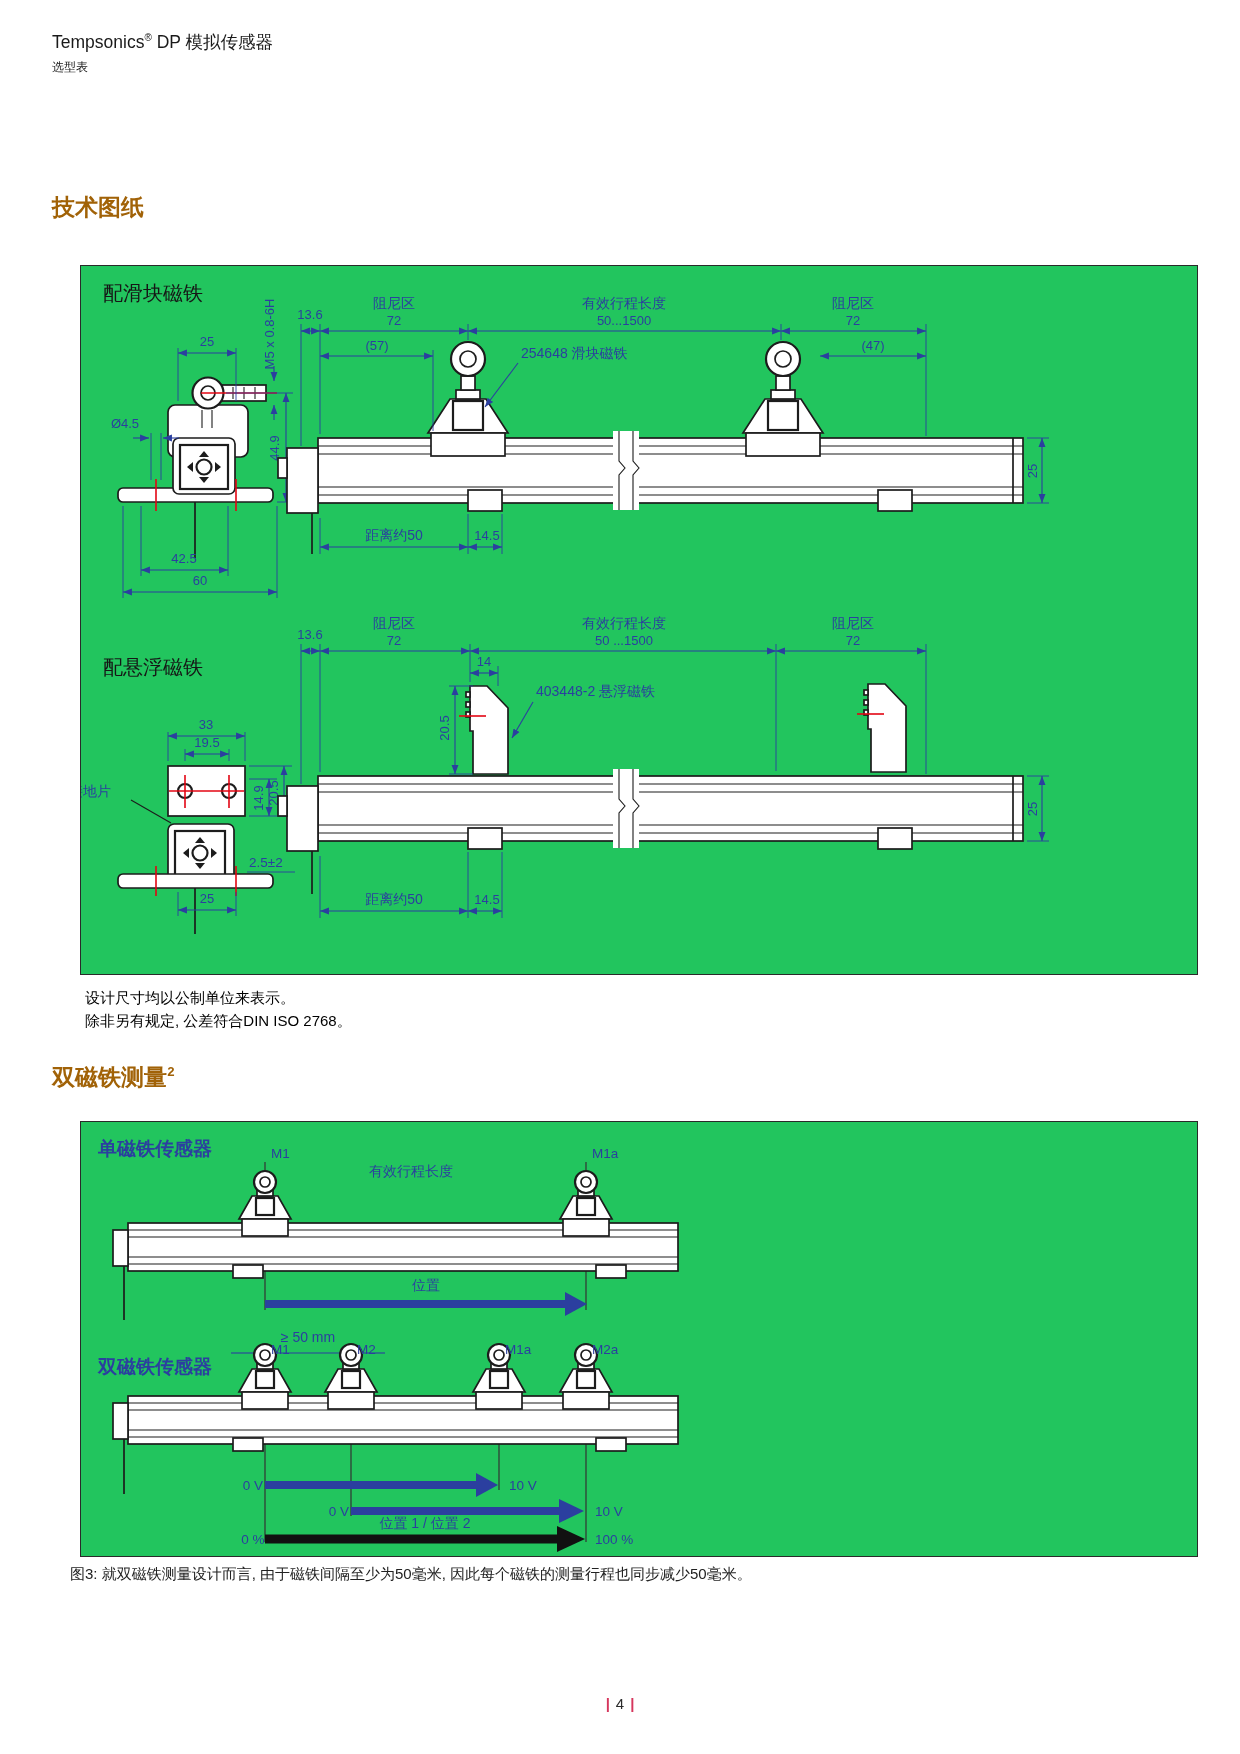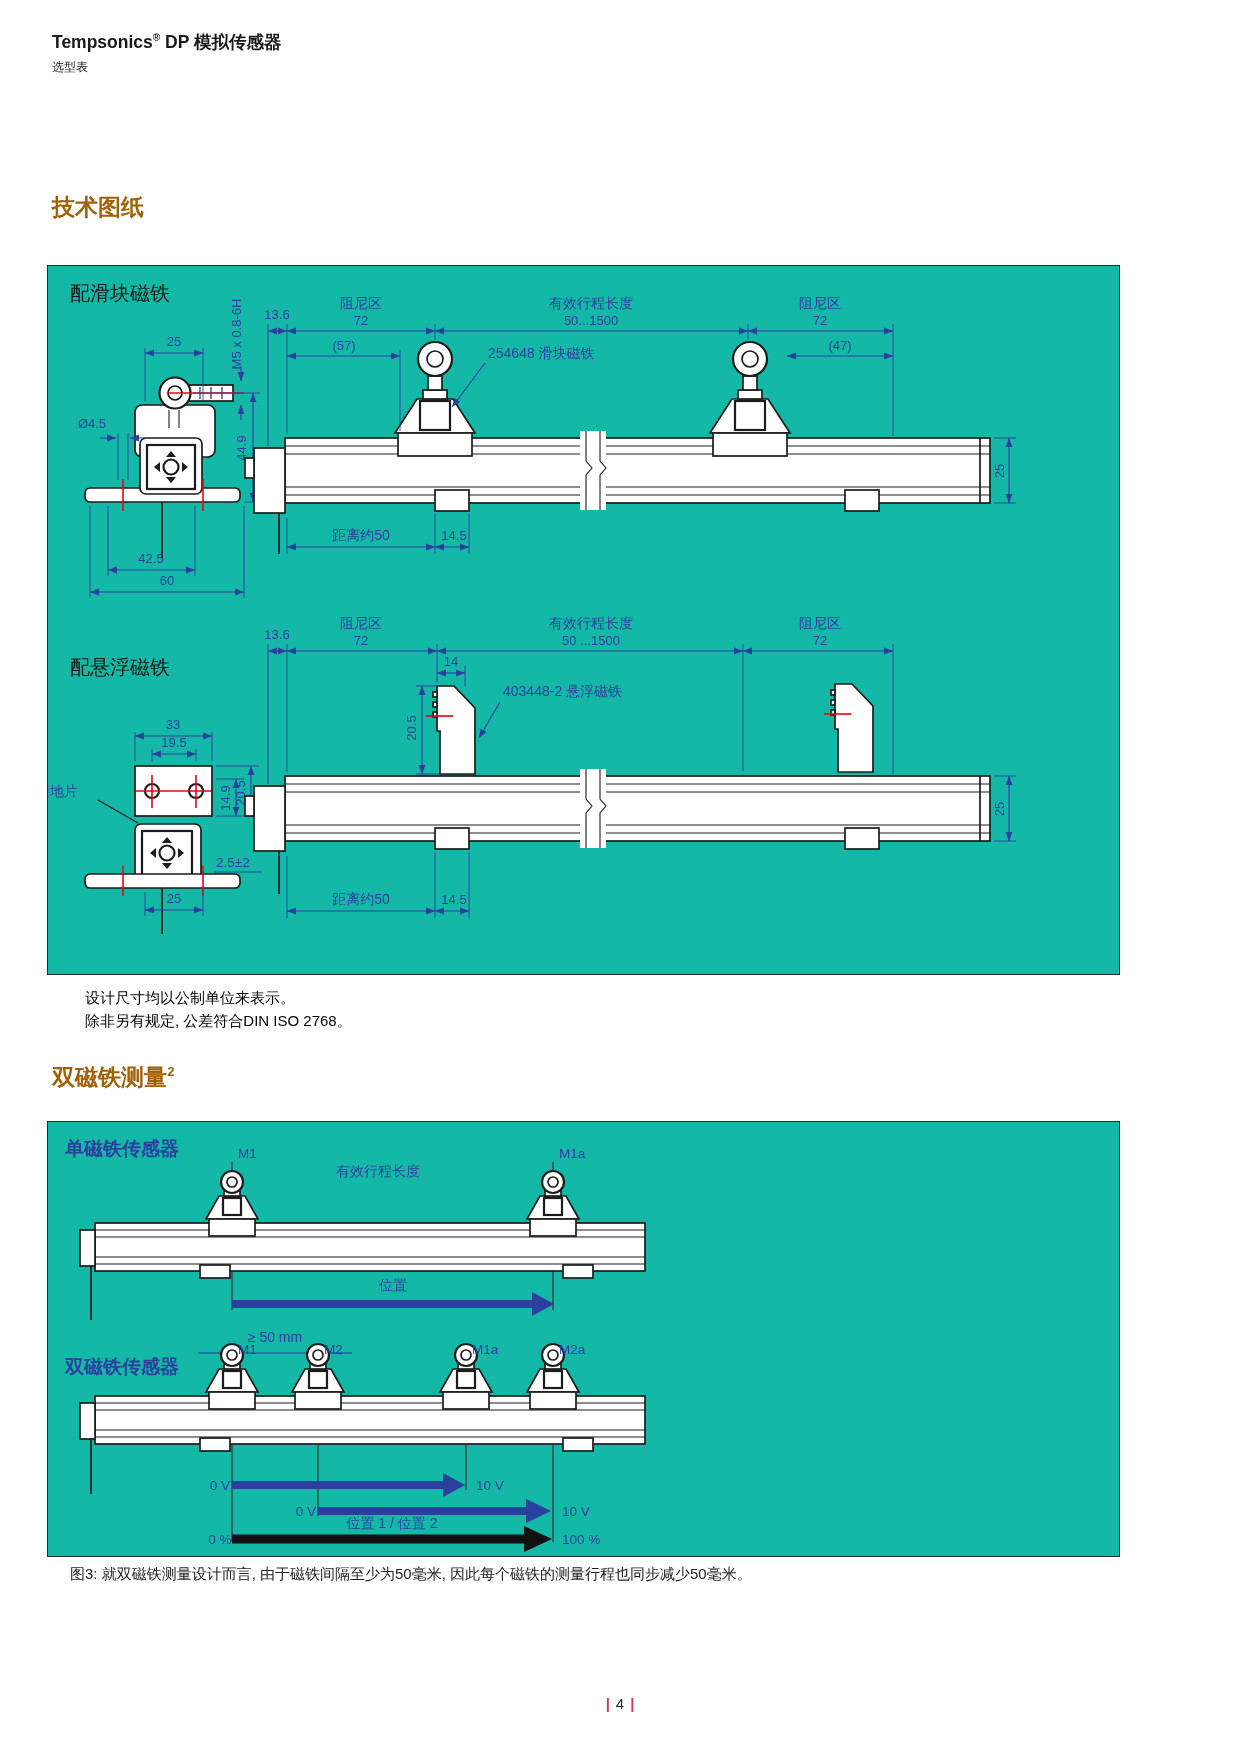--- a/index.html
+++ b/index.html
@@ -1,24 +1,24 @@
 <!DOCTYPE html>
 <html><head>
 <meta charset="utf-8">
 <style>
   html,body{margin:0;padding:0;background:#e9e9e9;}
   .page{position:relative;width:1240px;height:1754px;background:#fff;margin:0 auto;
         font-family:"Liberation Sans","DejaVu Sans",sans-serif;color:#1a1a1a;overflow:hidden;}
   .hdr{position:absolute;left:52px;top:30px;}
-  .hdr .l1{font-size:17.5px;font-weight:bold;}
+  .hdr .l1{font-size:17.5px;font-weight:normal;}
   .hdr .l1 sup{font-size:10px;}
   .hdr .l2{font-size:12px;margin-top:5px;font-weight:400;}
   .redhead{position:absolute;left:52px;font-size:23px;font-weight:bold;color:#a16207;}
   .redhead sup{font-size:13px;}
-  .figbox{position:absolute;left:47px;width:1071px;border:1.6px solid #2a2a2a;background:#14b8a6;}
+  .figbox{position:absolute;left:80px;width:1071px;border:1.6px solid #2a2a2a;background:#22c55e;padding-left:45px;}
   .figlabel{position:absolute;font-size:20px;color:#161616;}
   .bluelabel{position:absolute;font-size:19px;color:#2B3F9F;font-weight:600;text-align:center;}
   .notes{position:absolute;left:85px;top:986px;font-size:15px;line-height:23px;color:#000000;}
   .caption{position:absolute;left:70px;top:1565px;font-size:15px;color:#222;}
   .pageno{position:absolute;left:0;right:0;top:1695px;text-align:center;font-size:15px;color:#2b2b2b;}
   .pageno .bar{color:#D6365D;font-weight:bold;padding:0 6px;}
   svg{position:absolute;left:0;top:0;}
   svg text{font-family:"Liberation Sans","DejaVu Sans",sans-serif;}
   .k{stroke:#1c1c1c;fill:none;stroke-width:1.7;}
   .k1{stroke:#1c1c1c;fill:none;stroke-width:1.1;}

